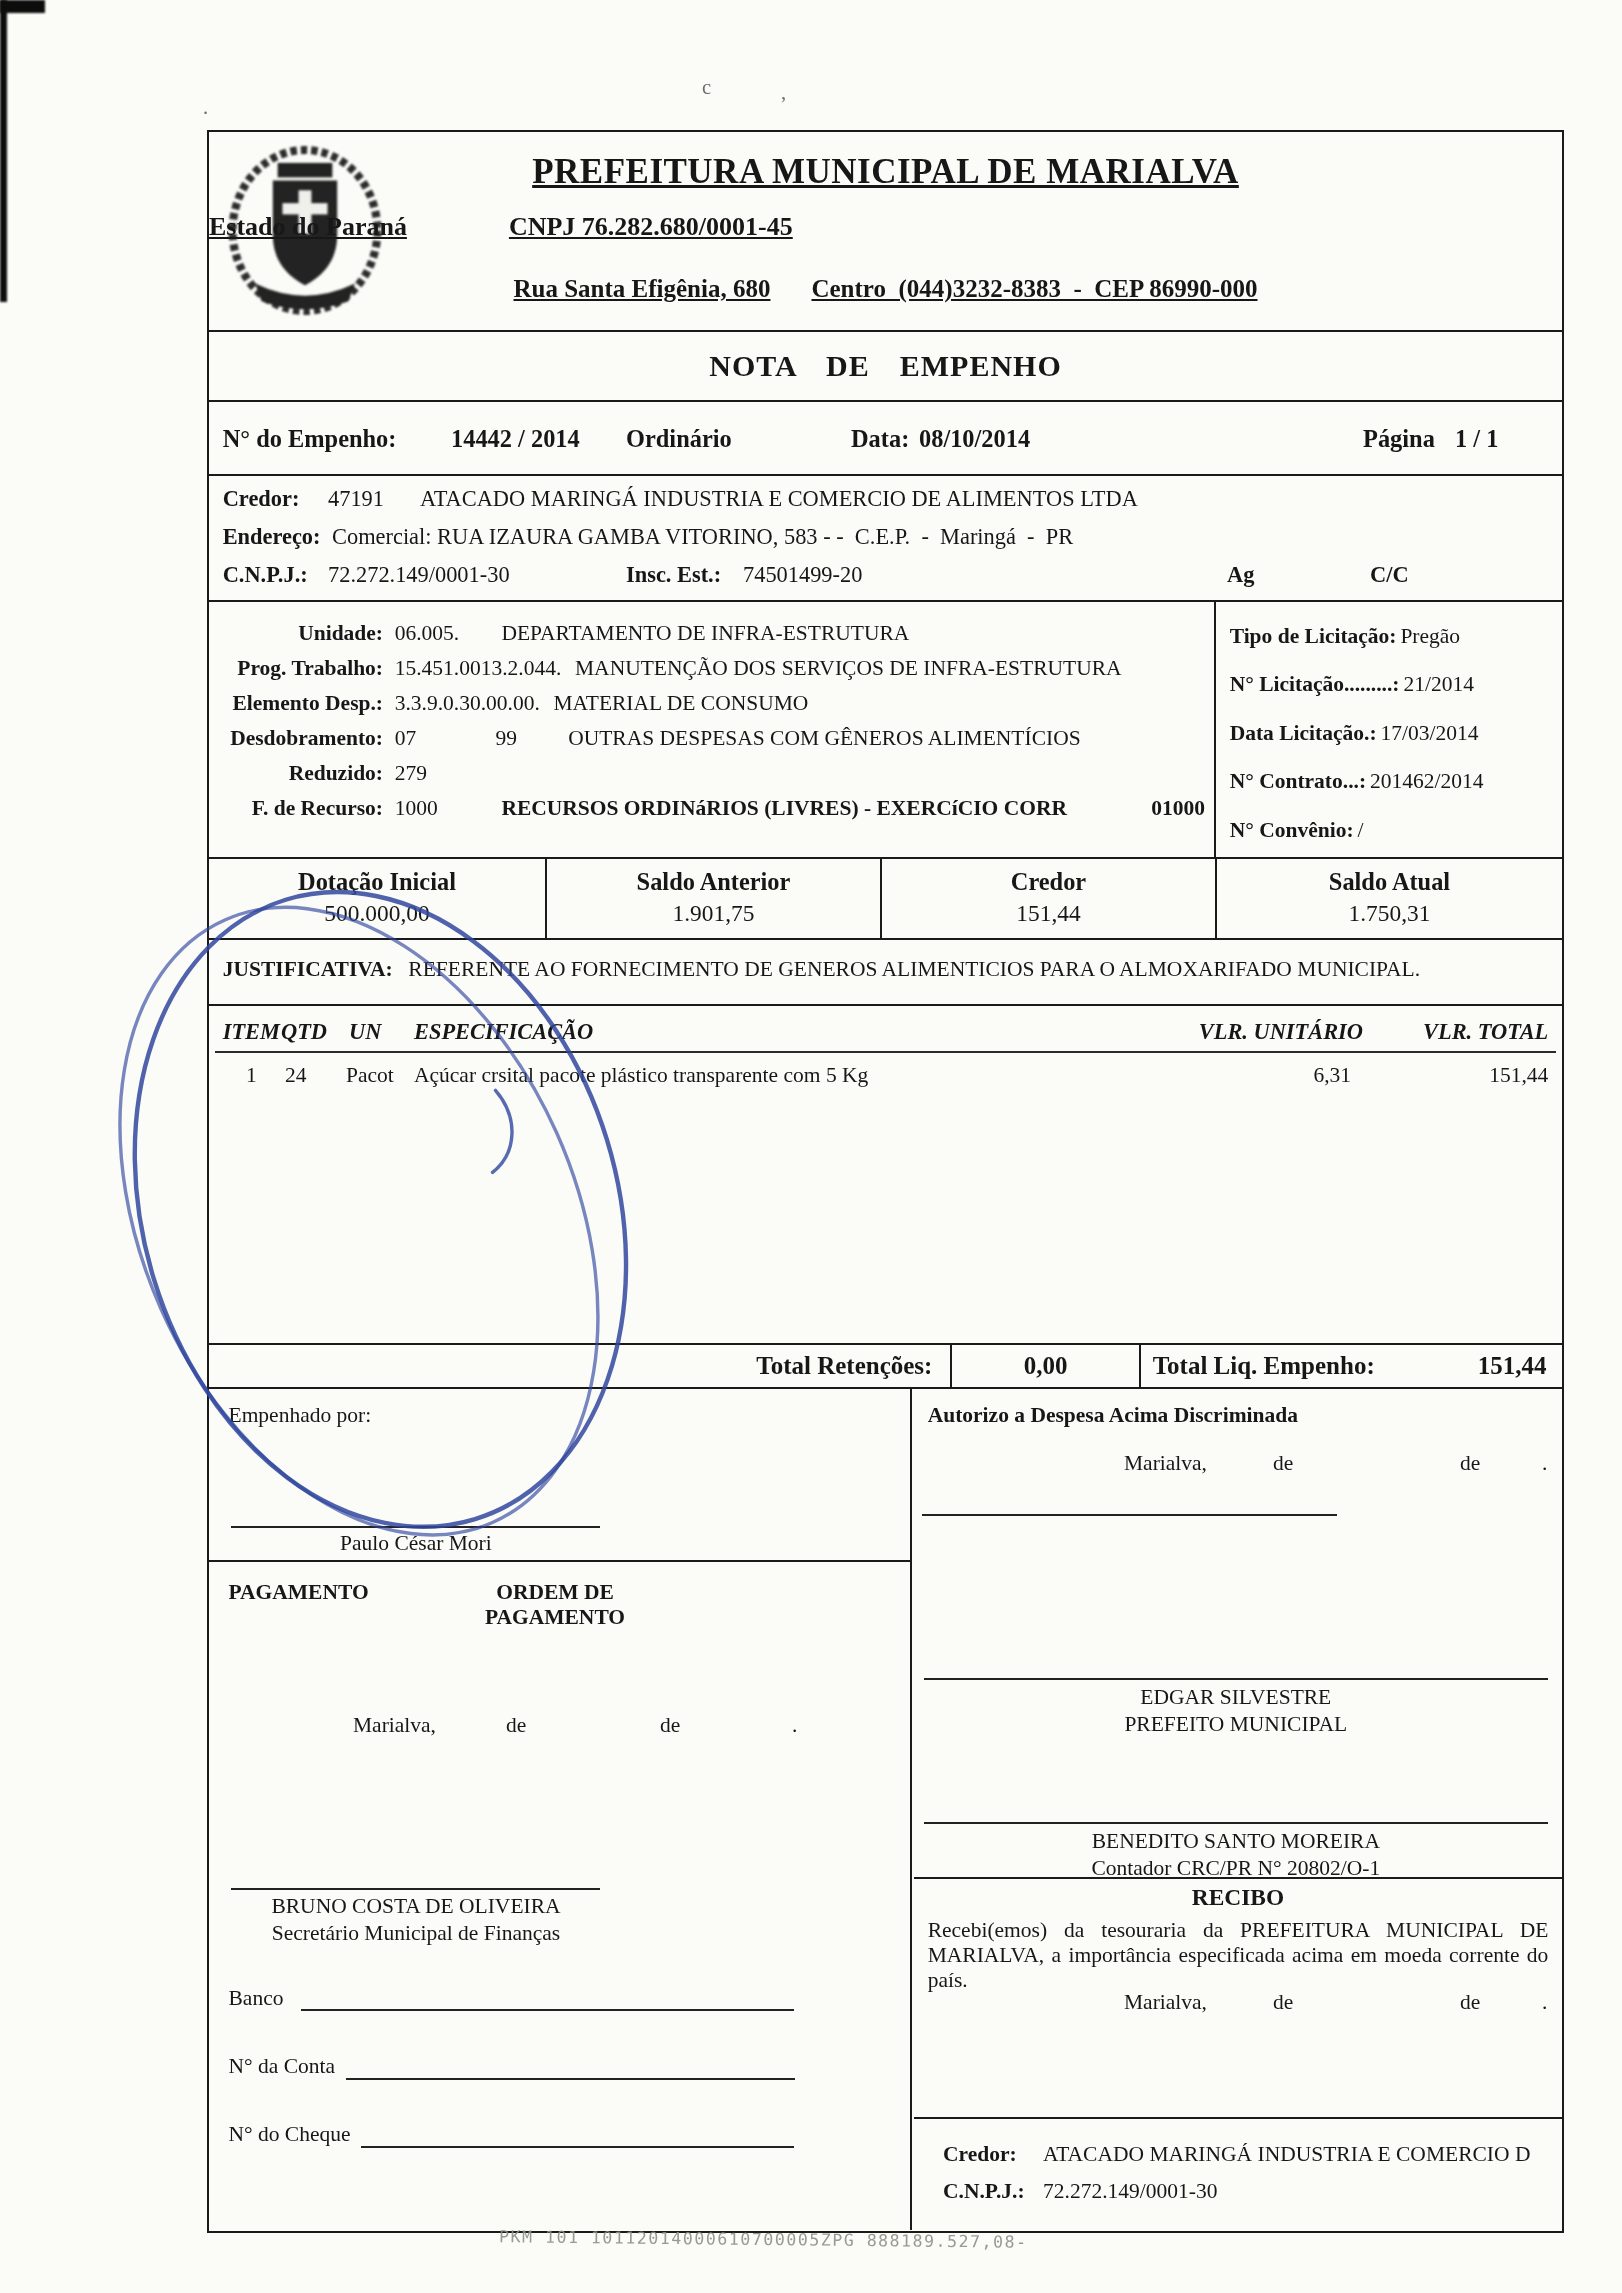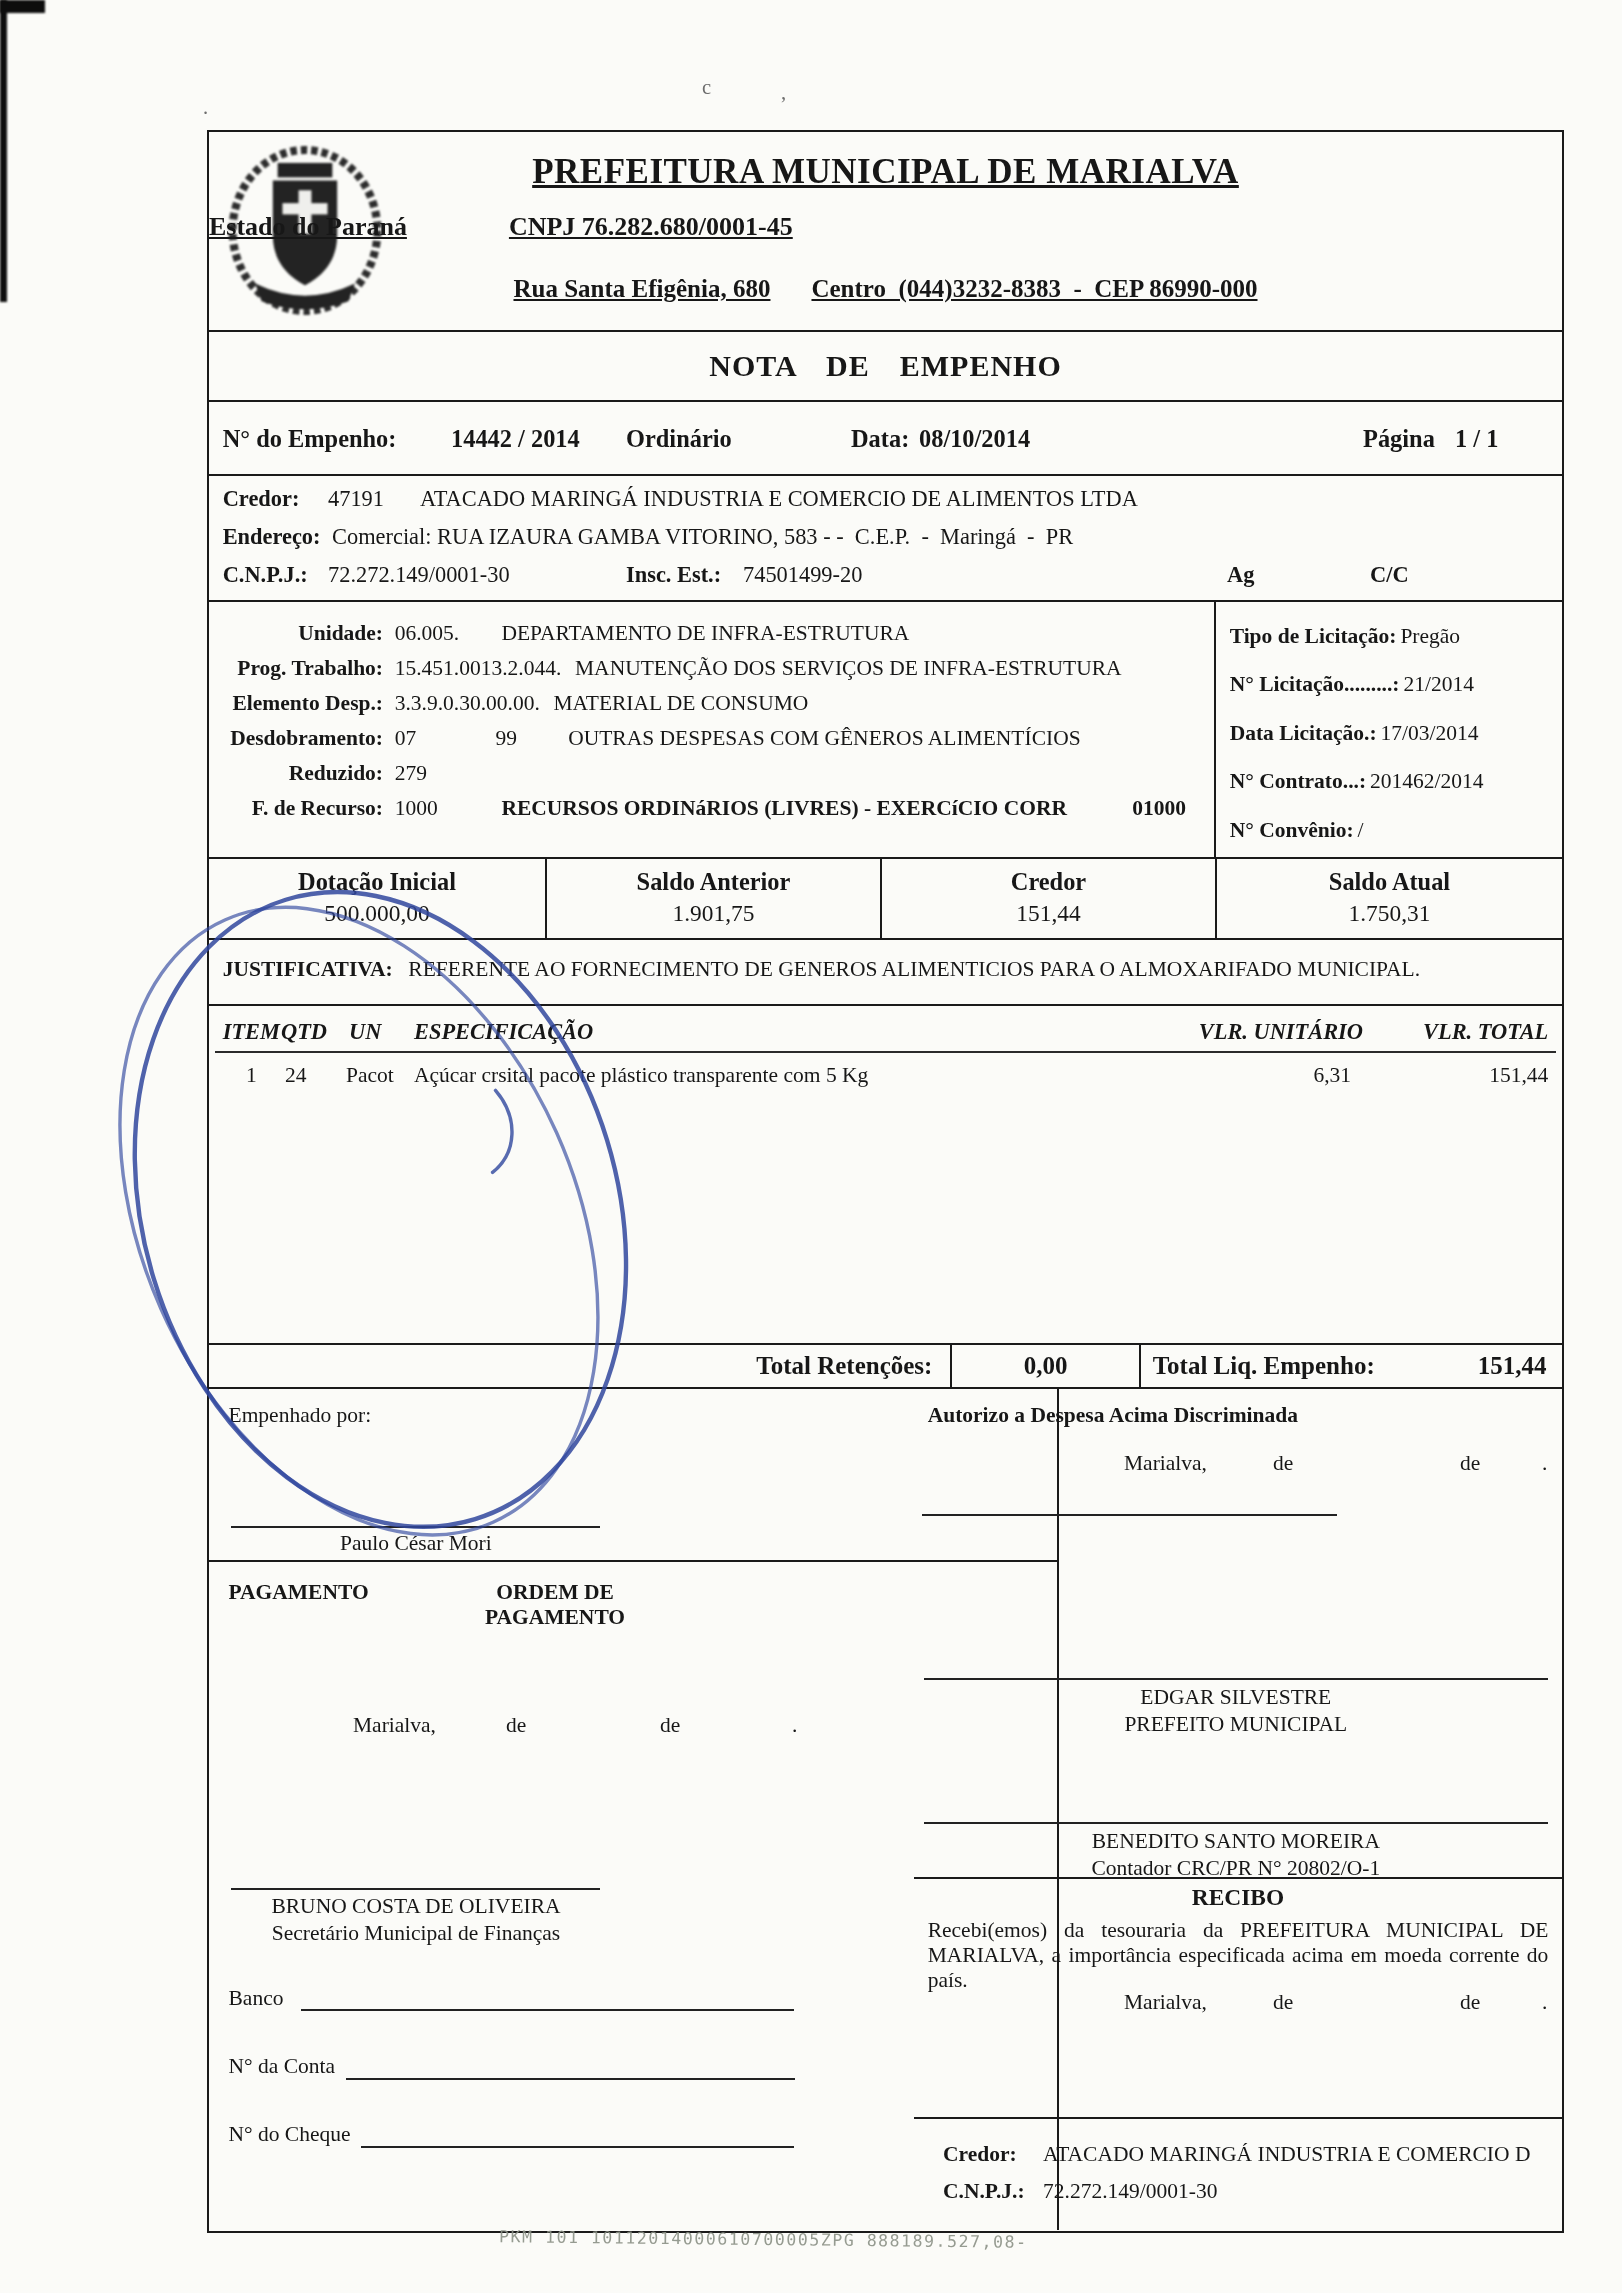--- a/index.html
+++ b/index.html
@@ -40,21 +40,21 @@
   .credor-row span { position:absolute; top:9.8px; }
 
   
   .s-orgao { height:257px; display:flex; font-size:21.5px; }
   .org-left { width:1007px; border-right:2px solid #1a1a1a; padding-top:15.6px; position:relative; }
   .org-row { position:relative; height:35px; line-height:31px; white-space:nowrap; }
   .org-row .lbl { display:inline-block; width:174px; text-align:right; font-weight:bold; }
   .org-row .code { display:inline-block; min-width:93px; margin-left:11.7px; }
   .org-row .code2 { display:inline-block; min-width:59px; margin-left:7.8px; }
   .org-row .desc { margin-left:13.7px; }
-  .org-row .extra { position:absolute; right:28px; top:0; }
+  .org-row .extra { position:absolute; right:9px; top:0; }
   .org-right { flex:1; padding:19.5px 0 0 13.7px; }
   .lic-row { margin-bottom:20.5px; line-height:28px; }
   .lic-row .lbl { font-weight:bold; }
   .lic-row .val { margin-left:3.9px; }
 
   
   .s-saldos { height:81px; display:flex; text-align:center; }
   .scol { padding-top:8.8px; }
   .scol + .scol { border-left:2px solid #1a1a1a; }
   .scol .lbl { font-size:24.4px; font-weight:bold; }
@@ -72,21 +72,21 @@
   .it-row span { position:absolute; top:57px; }
 
   
   .s-totais { height:44px; display:flex; font-size:25px; font-weight:bold;padding-left:40px; }
   .tc1 { width:703px; border-right:2px solid #1a1a1a; text-align:right; padding:6.8px 17.6px 0 0; }
   .tc2 { width:189px; border-right:2px solid #1a1a1a; text-align:center; padding-top:6.8px; }
   .tc3 { flex:1; display:flex; justify-content:space-between; padding:6.8px 15.6px 0 11.7px; }
 
   
   .s-bottom { height:843px; font-size:21.5px; }
-  .bl { position:absolute; left:0; top:0; bottom:0; width:850px; border-right:2px solid #1a1a1a; }
+  .bl { position:absolute; left:0; top:0; bottom:0; width:703px; border-right:2px solid #1a1a1a; }
   .br { position:absolute; left:705px; right:0; top:0; bottom:0; }
   .hline { position:absolute; border-top:2px solid #222; }
   .cline { text-align:center; position:absolute; }
 
   .footer-code {
     position:absolute; left:499px; top:2230px;
     font-family:"DejaVu Sans Mono", monospace; font-size:16.6px;
     color:#8b9186; letter-spacing:1.5px; opacity:0.9; transform:rotate(0.6deg);
   }
   .pen { position:absolute; left:0; top:0; width:1623px; height:2294px; pointer-events:none; }

